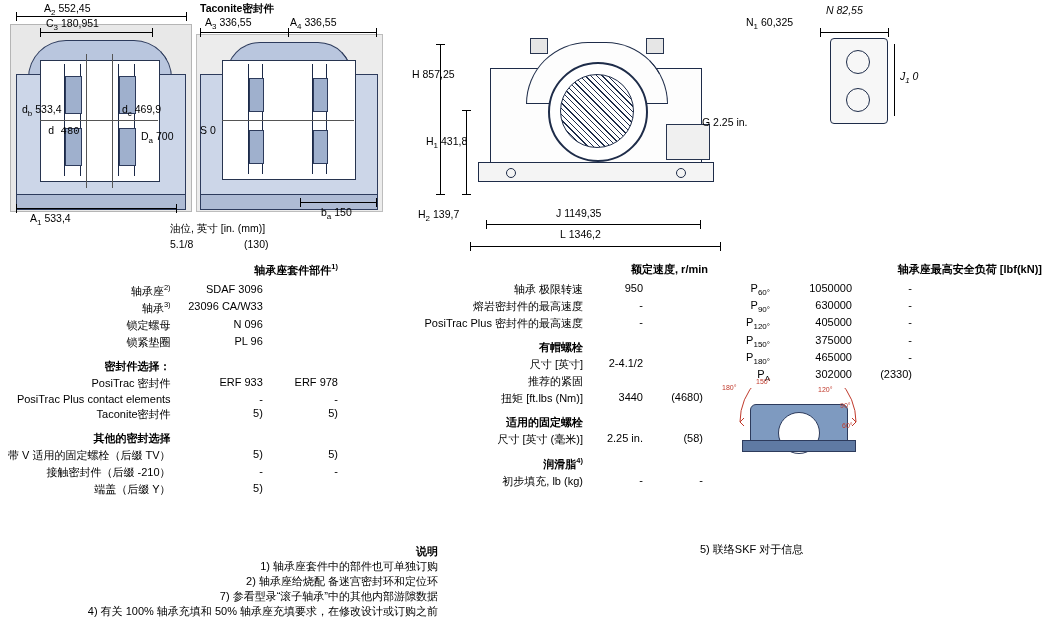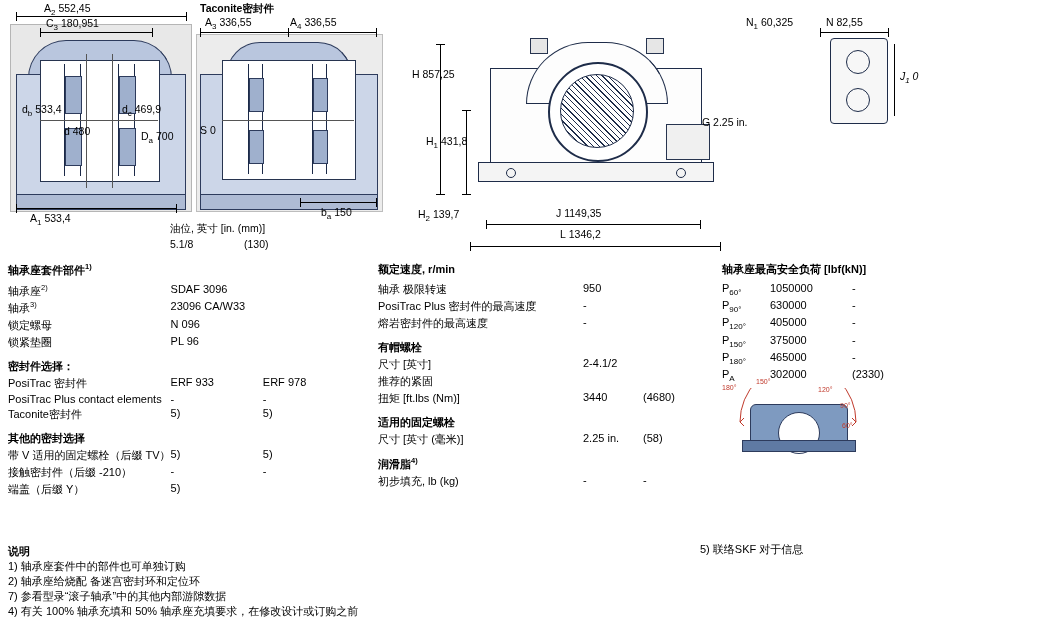--- a/index.html
+++ b/index.html
@@ -27,21 +27,21 @@
   .bluebody{position:absolute;background:#c3cfe4;border:1px solid #2d3b5c;}
   .dkline{position:absolute;background:#1b2947;}
   .thinline{position:absolute;background:#000;}
   .whitebox{position:absolute;background:#fff;border:1px solid #27344f;}
 
   
   .hline{position:absolute;height:1px;background:#000;}
   .vline{position:absolute;width:1px;background:#000;}
 
   
-  #tables{position:absolute;left:0;top:262px;width:1050px;height:358px;}
+  #tables{position:absolute;left:0;top:262px;width:1050px;height:358px;text-align:right;}
   .col{position:absolute;top:0;}
   .sec-title{font-weight:bold;font-size:11px;margin-bottom:4px;}
   table.t{border-collapse:collapse;font-size:11px;}
   table.t td{padding:1px 0;vertical-align:top;white-space:nowrap;}
   .c1{width:150px;margin-left:8px;}
   .c2{width:95px;}
   .c3{width:80px;}
   .rowgap{height:7px;}
   sup{font-size:7.5px;vertical-align:super;}
 
@@ -90,21 +90,21 @@
   <div class="abs dim" style="left:46px;top:17px;">
     C<span class="dimsub">3</span>&nbsp;180,951
   </div>
   <div class="hline" style="left:40px;top:32px;width:112px;"></div>
   <div class="vline" style="left:40px;top:28px;height:9px;"></div>
   <div class="vline" style="left:152px;top:28px;height:9px;"></div>
 
   <div class="abs dim" style="left:22px;top:103px;">
     d<span class="dimsub">b</span>&nbsp;533,4
   </div>
-  <div class="abs dim" style="left:64px;top:125px;">
+  <div class="abs dim" style="left:48px;top:125px;font-family:Liberation Mono, monospace;">
     d&nbsp;480
   </div>
   <div class="abs dim" style="left:122px;top:103px;">
     d<span class="dimsub">c</span>&nbsp;469,9
   </div>
   <div class="abs dim" style="left:141px;top:130px;">
     D<span class="dimsub">a</span>&nbsp;700
   </div>
   <div class="abs dim" style="left:30px;top:212px;">
     A<span class="dimsub">1</span>&nbsp;533,4
@@ -215,21 +215,21 @@
 
   <div class="drawbox" style="left:830px;top:38px;width:56px;height:84px;">
     <div class="whitebox" style="left:0;top:0;width:56px;height:84px;background:#f7f7f7;border:1px solid #1e2c49;border-radius:4px;"></div>
     <div class="abs" style="left:16px;top:12px;width:22px;height:22px;border:1px solid #1e2c49;border-radius:50%;"></div>
     <div class="abs" style="left:16px;top:50px;width:22px;height:22px;border:1px solid #1e2c49;border-radius:50%;"></div>
   </div>
 
   <div class="abs dim" style="left:746px;top:16px;">
     N<span class="dimsub">1</span>&nbsp;60,325
   </div>
-  <div class="abs dim" style="left:826px;top:16px;">
+  <div class="abs dim" style="left:826px;top:4px;font-style:italic;">
     N&nbsp;82,55
   </div>
   <div class="hline" style="left:820px;top:32px;width:68px;"></div>
   <div class="vline" style="left:820px;top:28px;height:9px;"></div>
   <div class="vline" style="left:888px;top:28px;height:9px;"></div>
 
   <div class="abs dim" style="left:900px;top:70px;font-style:italic;">
     J<span class="dimsub">1</span>&nbsp;0
   </div>
   <div class="vline" style="left:894px;top:44px;height:72px;"></div>
@@ -317,26 +317,26 @@
   <div class="col" style="left:378px;width:330px;">
     <div class="sec-title">额定速度, r/min</div>
     <table class="t">
       <tbody>
           <tr>
         <td style="width:205px;">轴承 极限转速</td>
         <td style="width:60px;">950</td>
         <td style="width:60px;"></td>
       </tr>
       <tr>
+        <td>熔岩密封件的最高速度</td>
+        <td>-</td>
+        <td></td>
+      </tr>
+      <tr>
         <td>PosiTrac Plus 密封件的最高速度</td>
-        <td>-</td>
-        <td></td>
-      </tr>
-      <tr>
-        <td>熔岩密封件的最高速度</td>
         <td>-</td>
         <td></td>
       </tr>
       <tr class="rowgap">
             <td colspan="3"></td>
           </tr>
       <tr>
         <td class="bold">有帽螺栓</td>
             <td></td>
             <td></td>

